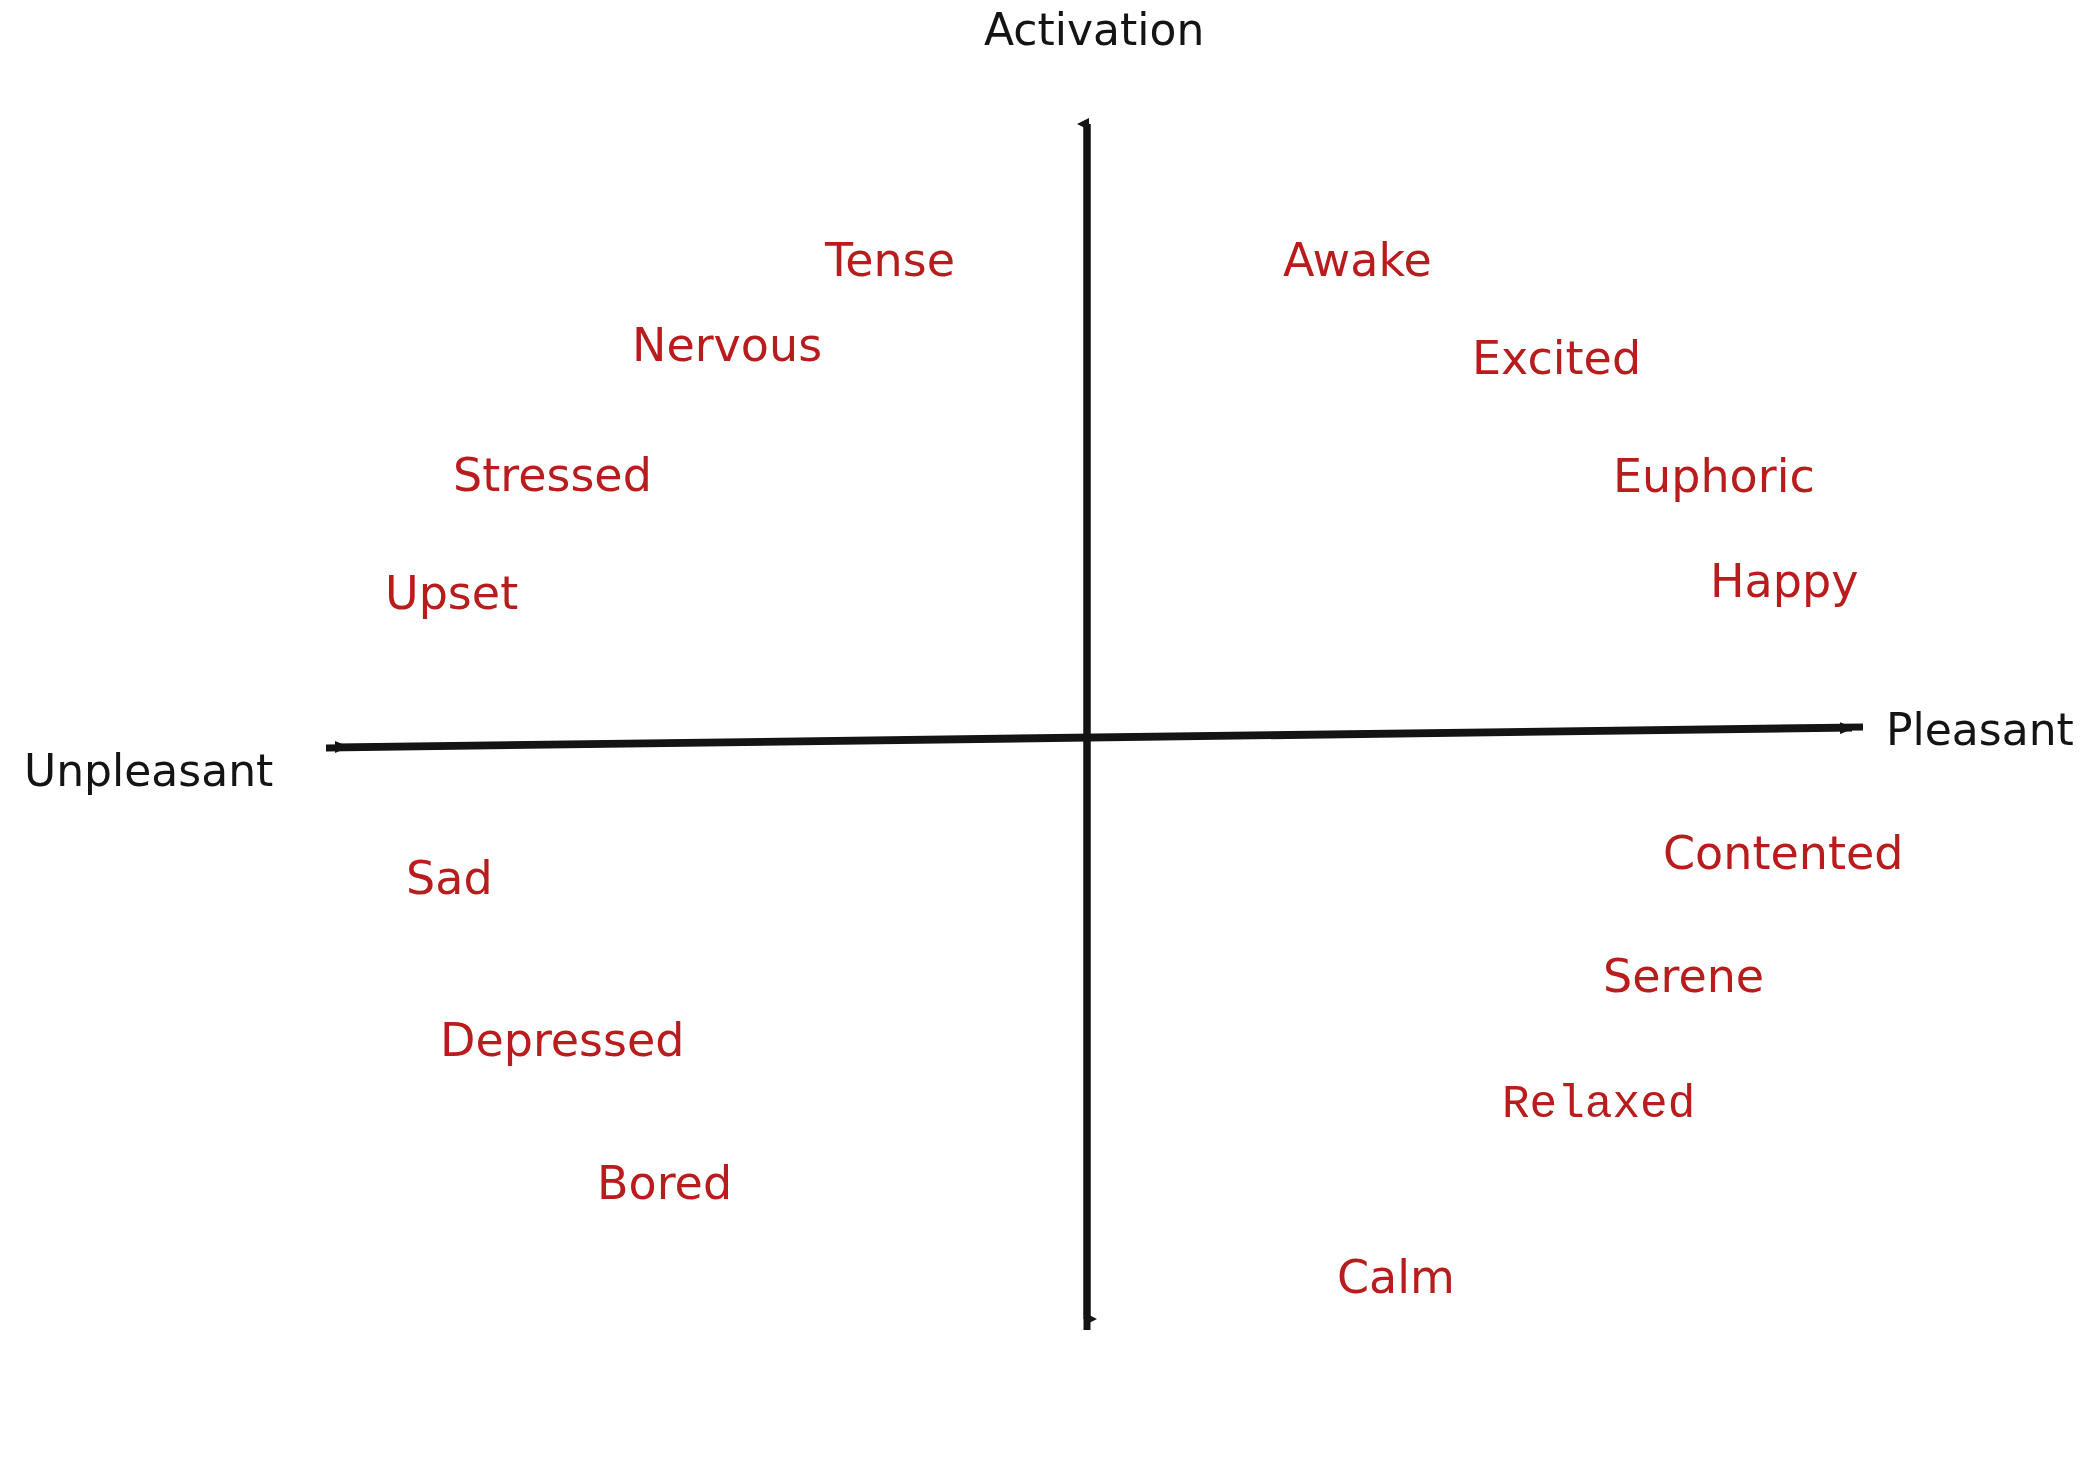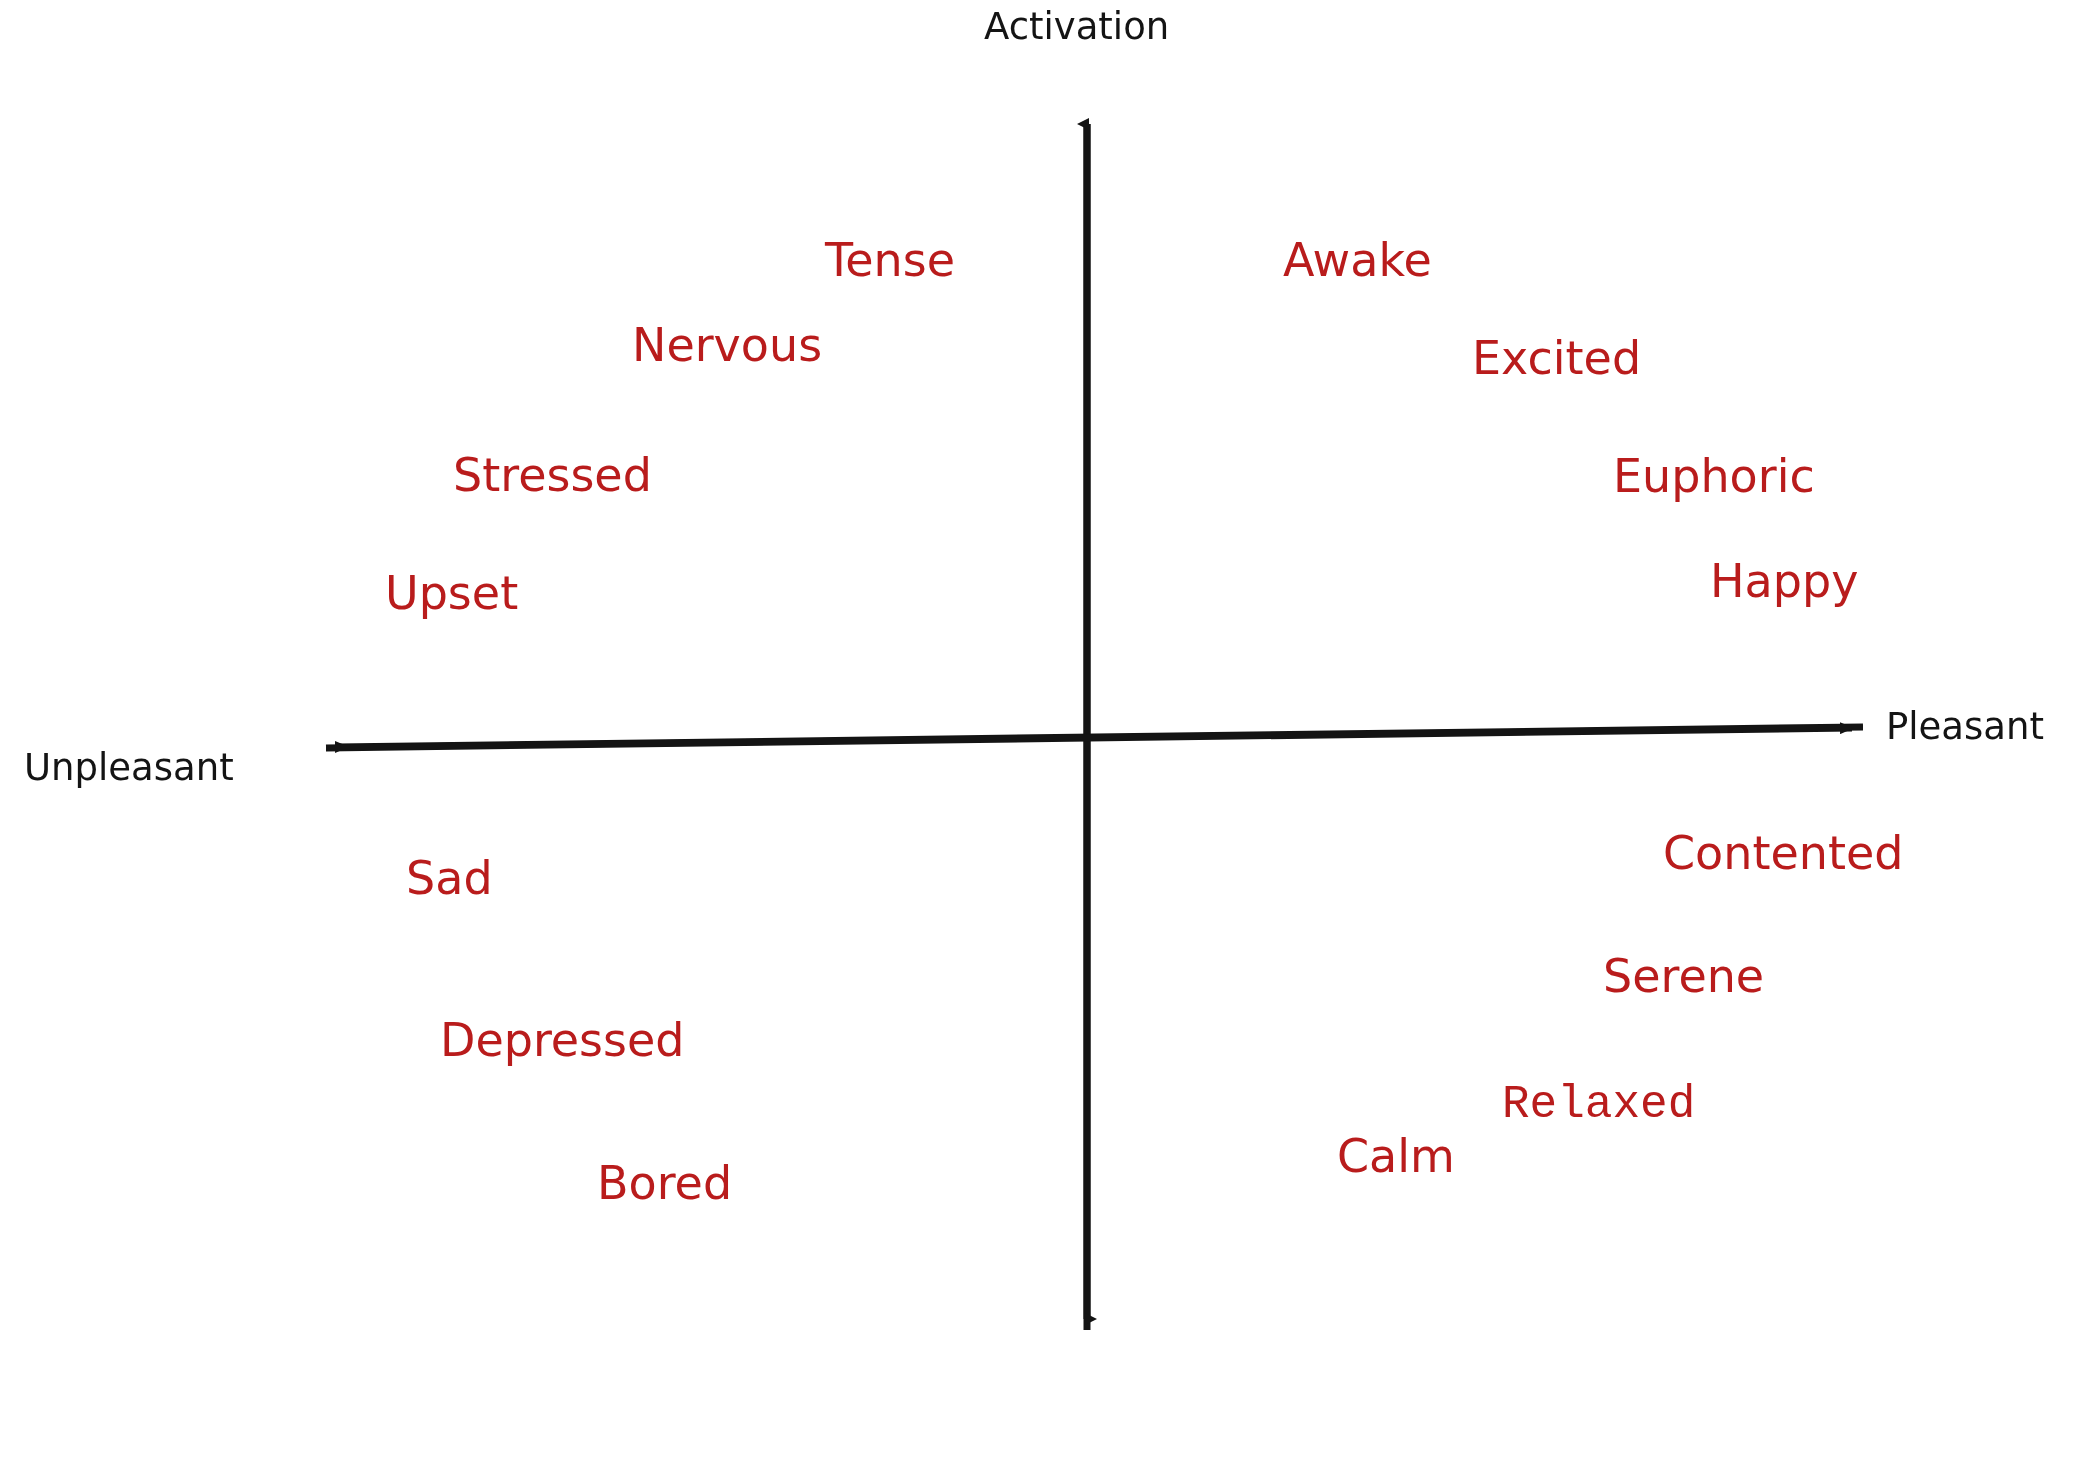--- a/index.html
+++ b/index.html
@@ -29,21 +29,21 @@
     white-space: nowrap;
     font-size: 46px;
     line-height: 1;
     font-weight: 400;
     color: #b91c1c;
     letter-spacing: 0px;
   }
   .axis-lbl {
     position: absolute;
     white-space: nowrap;
-    font-size: 37px;
+    font-size: 44px;
     line-height: 1;
     font-weight: 400;
     color: #141414;
   }
 </style>
 </head>
 <body>
 
 <div id="stage">
 
@@ -84,15 +84,15 @@
   <div class="lbl" style="left:1613px; top:453px;">Euphoric</div>
   <div class="lbl" style="left:1710px; top:558px;">Happy</div>
 
   <div class="lbl" style="left:388px; top:855px;margin-left:18px;">Sad</div>
   <div class="lbl" style="left:440px; top:1017px;">Depressed</div>
   <div class="lbl" style="left:597px; top:1160px;">Bored</div>
 
   <div class="lbl" style="left:1663px; top:830px;">Contented</div>
   <div class="lbl" style="left:1603px; top:953px;">Serene</div>
   <div class="lbl" style="left:1502px; top:1082px;font-family:Liberation Mono, monospace;">Relaxed</div>
-  <div class="lbl" style="left:1337px; top:1133px;">Calm</div>
+  <div class="lbl" style="left:1337px; top:1254px;">Calm</div>
 
 </div>
 
 </body></html>

